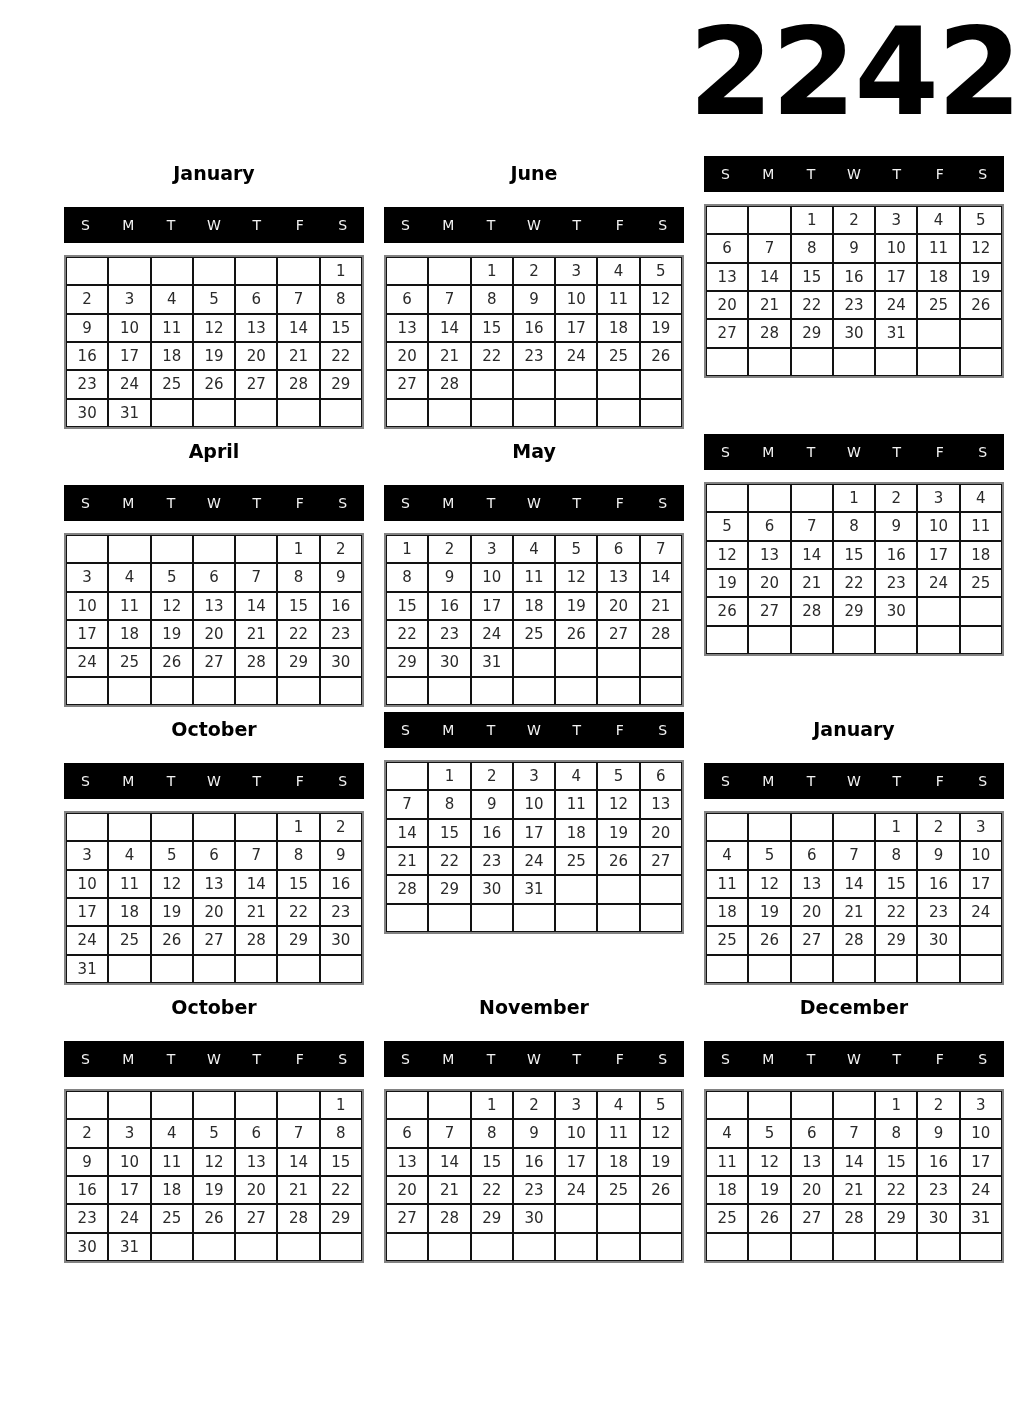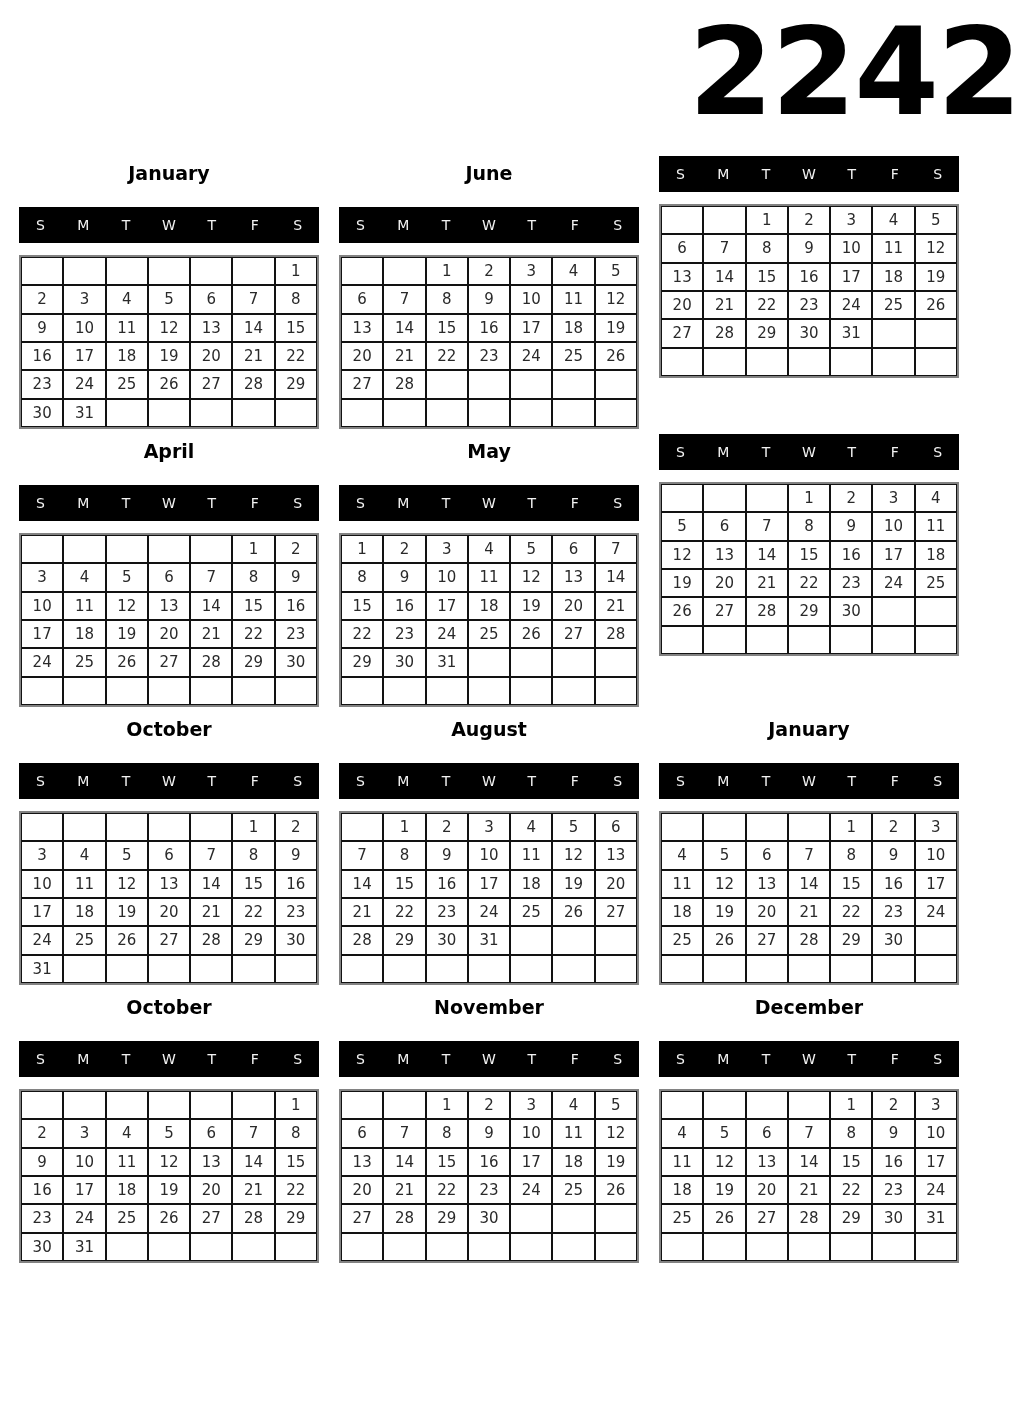--- a/index.html
+++ b/index.html
@@ -21,21 +21,21 @@
     font-size: 122px;
     font-weight: bold;
     letter-spacing: -2px;
     color: #000000;
   }
   .months-grid {
     display: grid;
     grid-template-columns: repeat(3, 300px);
     column-gap: 20px;
     row-gap: 5px;
-    padding: 0 19px;
+    padding: 0 64px;
   }
   .month { width: 300px; height: 273px; }
   .month-name {
     margin: 0 0 17px 0;
     height: 34px;
     line-height: 34px;
     text-align: center;
     font-size: 19px;
     font-weight: bold;
     color: #000000;
@@ -472,21 +472,20 @@
           <div class="day-cell"></div>
           <div class="day-cell"></div>
           <div class="day-cell"></div>
           <div class="day-cell"></div>
           <div class="day-cell"></div>
           <div class="day-cell"></div>
         </div>
   </section>
 
   <section class="month">
-    <h2 class="month-name">August</h2>
     <div class="weekday-header">
           <span class="weekday">S</span>
           <span class="weekday">M</span>
           <span class="weekday">T</span>
           <span class="weekday">W</span>
           <span class="weekday">T</span>
           <span class="weekday">F</span>
           <span class="weekday">S</span>
         </div>
     <div class="date-grid">

